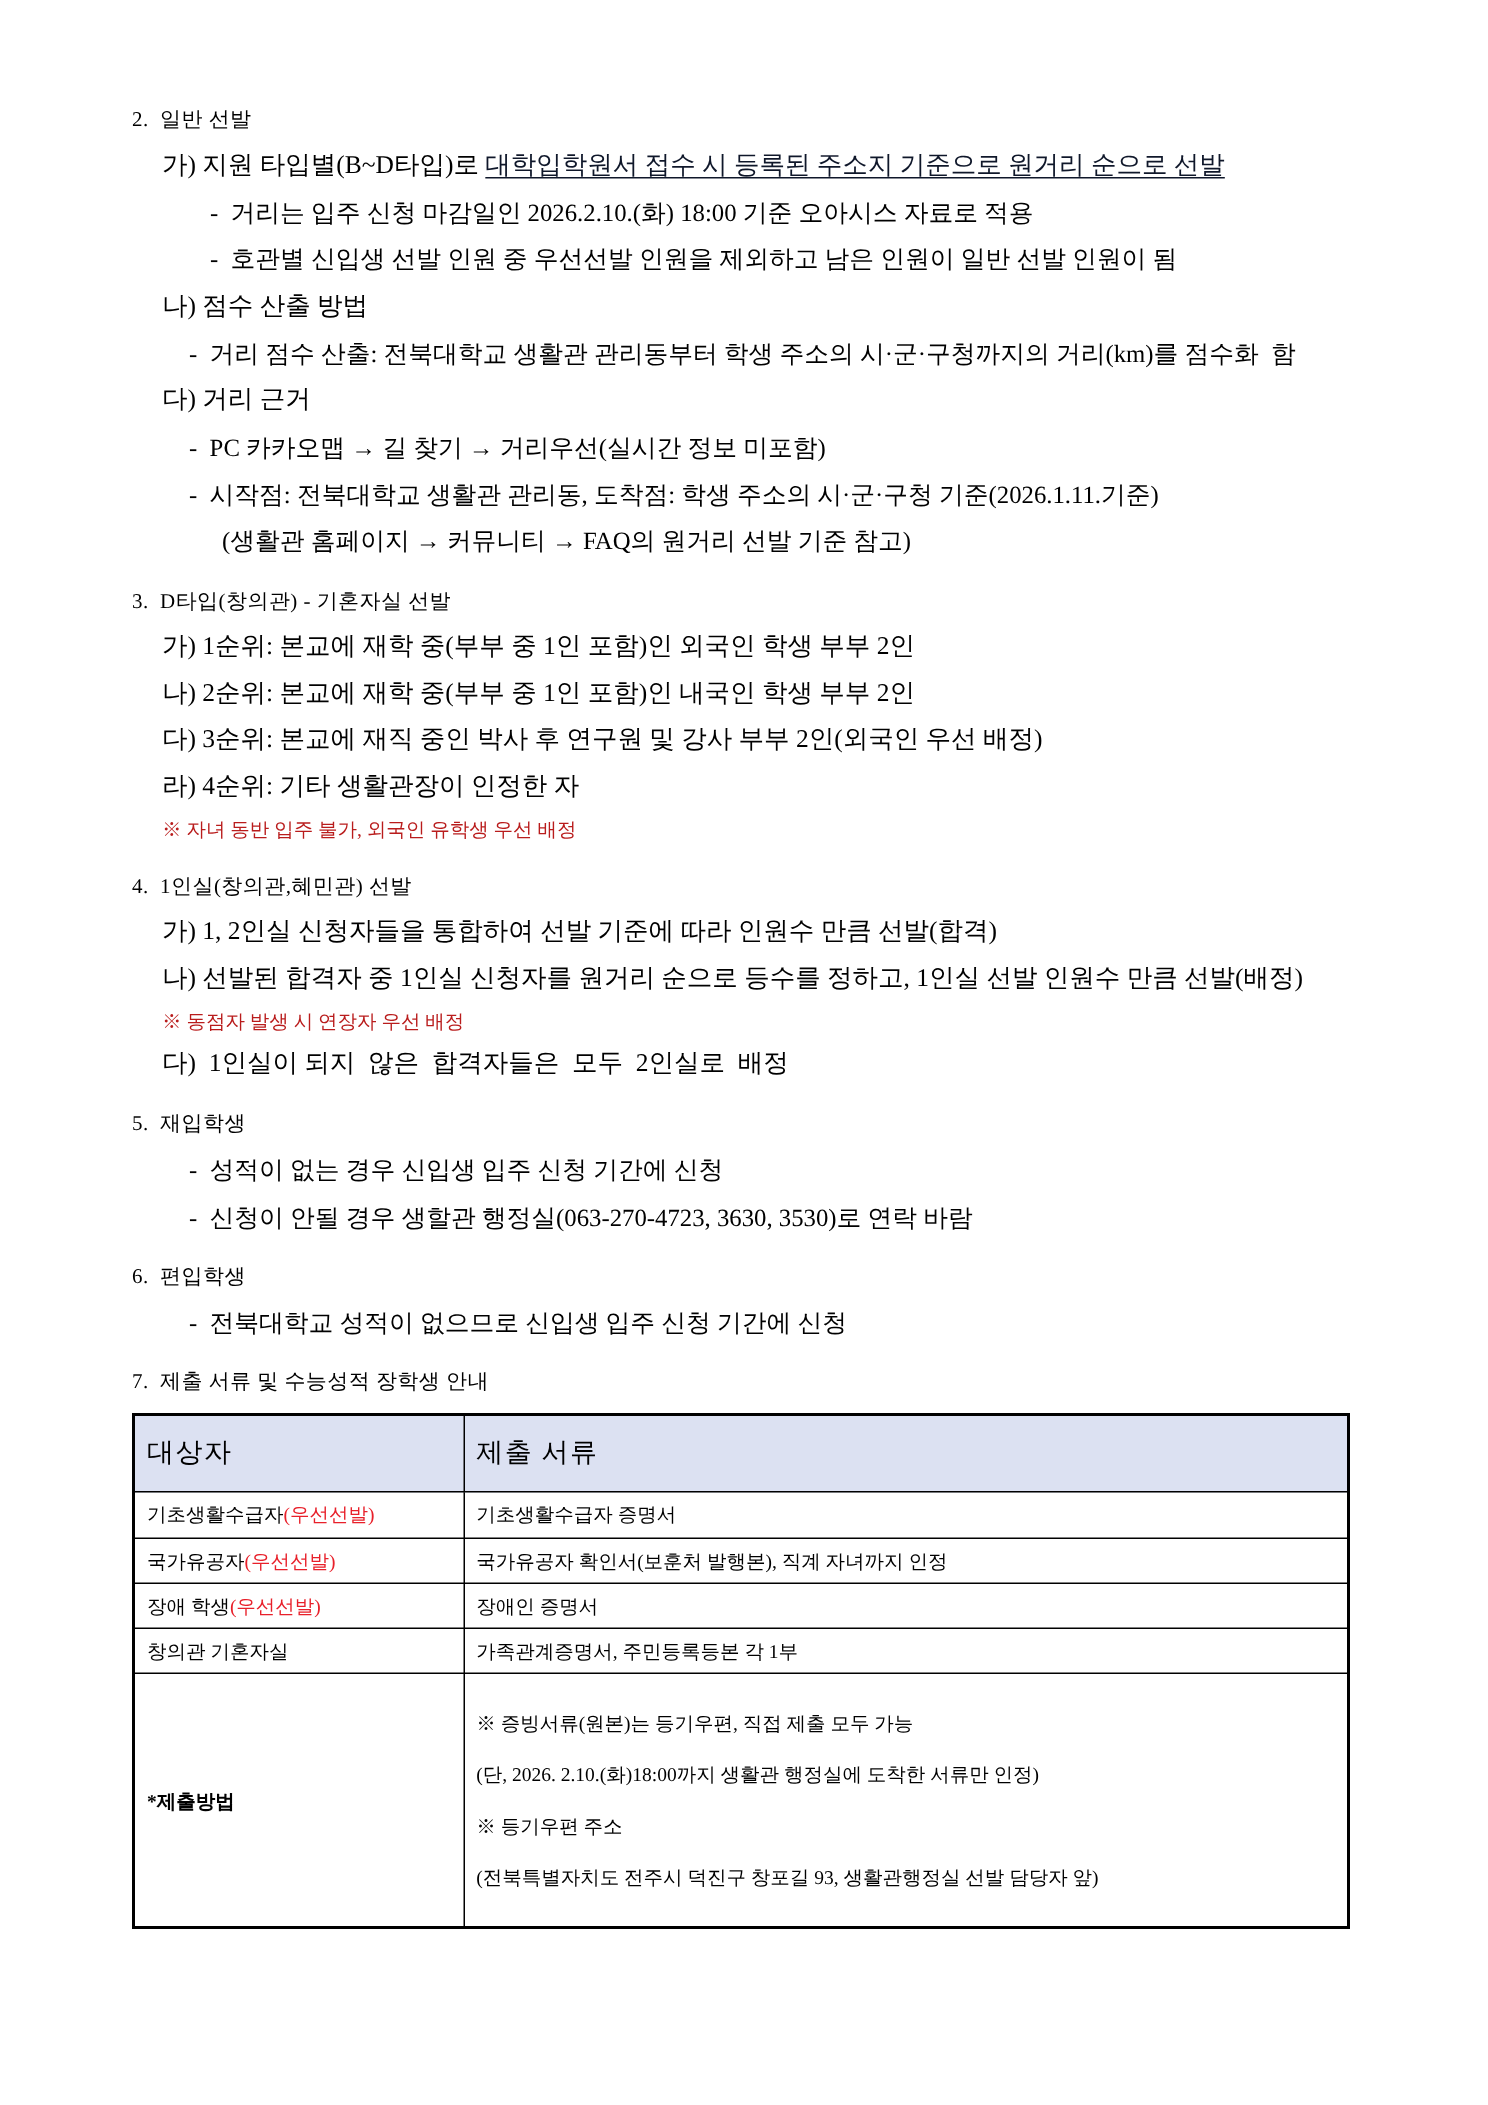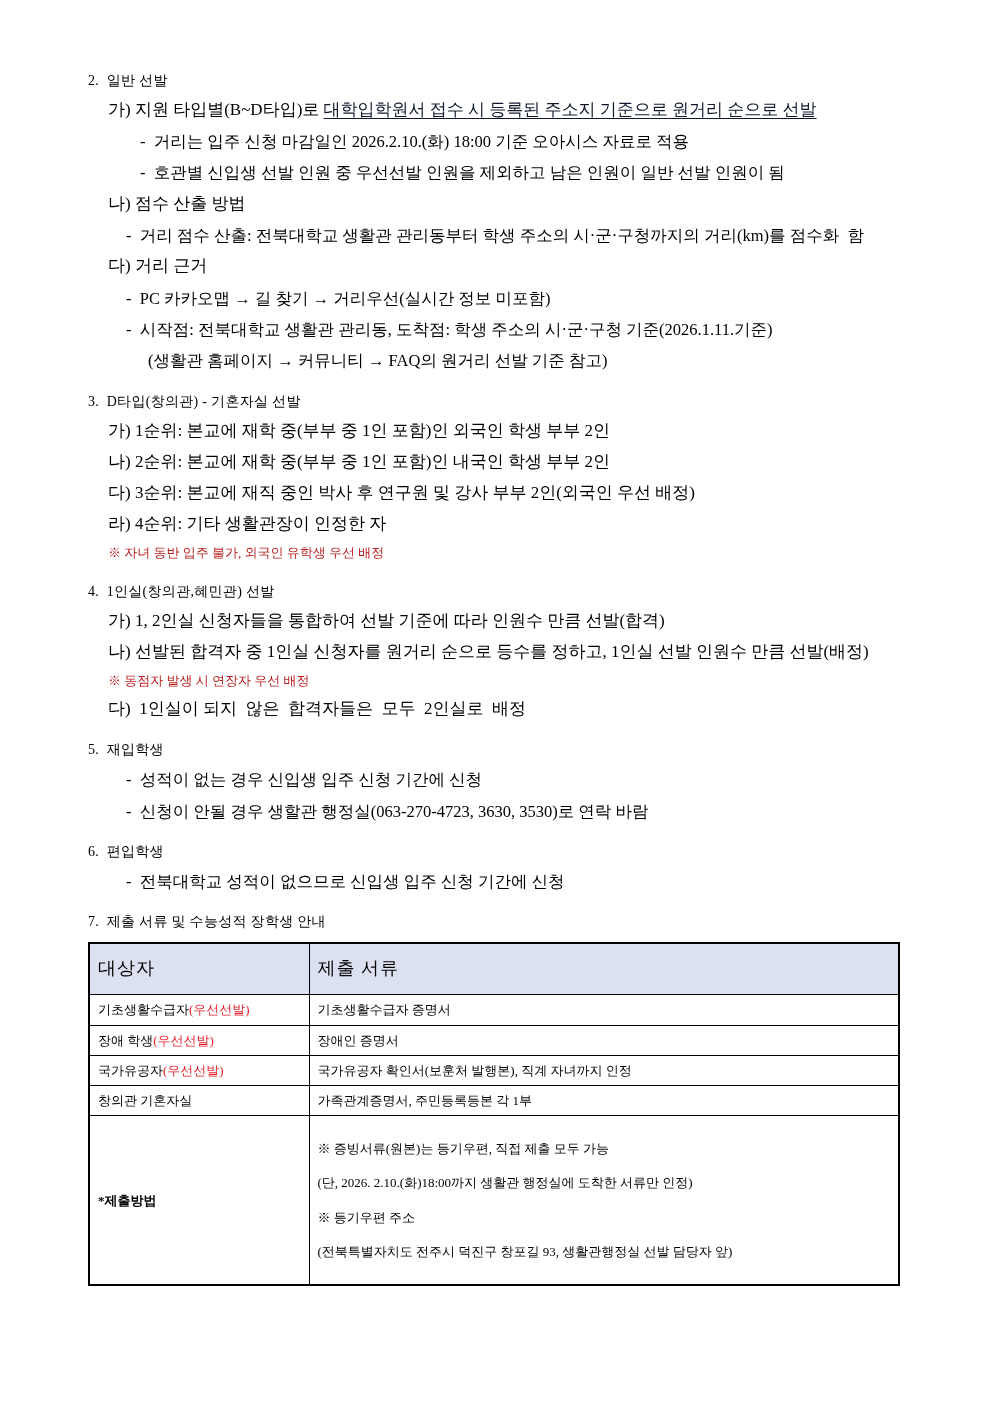--- a/index.html
+++ b/index.html
@@ -181,26 +181,26 @@
             <th>대상자</th>
             <th>제출 서류</th>
           </tr>
         </thead>
         <tbody>
           <tr>
             <td class="target"><span>기초생활수급자</span><span class="red">(우선선발)</span></td>
             <td class="doc">기초생활수급자  증명서</td>
           </tr>
           <tr>
+            <td class="target"><span>국가유공자</span><span class="red">(우선선발)</span></td>
+            <td class="doc">국가유공자 확인서(보훈처 발행본), 직계 자녀까지 인정</td>
+          </tr>
+          <tr>
             <td class="target"><span>장애 학생</span><span class="red">(우선선발)</span></td>
             <td class="doc">장애인  증명서</td>
-          </tr>
-          <tr>
-            <td class="target"><span>국가유공자</span><span class="red">(우선선발)</span></td>
-            <td class="doc">국가유공자 확인서(보훈처 발행본), 직계 자녀까지 인정</td>
           </tr>
           <tr>
             <td class="target"><span>창의관 기혼자실</span><span class="red"></span></td>
             <td class="doc">가족관계증명서,  주민등록등본 각  1부</td>
           </tr>
           <tr>
             <td class="method-label">*제출방법</td>
             <td class="method-body">
               <div>※  증빙서류(원본)는 등기우편, 직접 제출 모두 가능</div>
               <div>  (단, 2026. 2.10.(화)18:00까지 생활관 행정실에 도착한 서류만 인정)</div>

